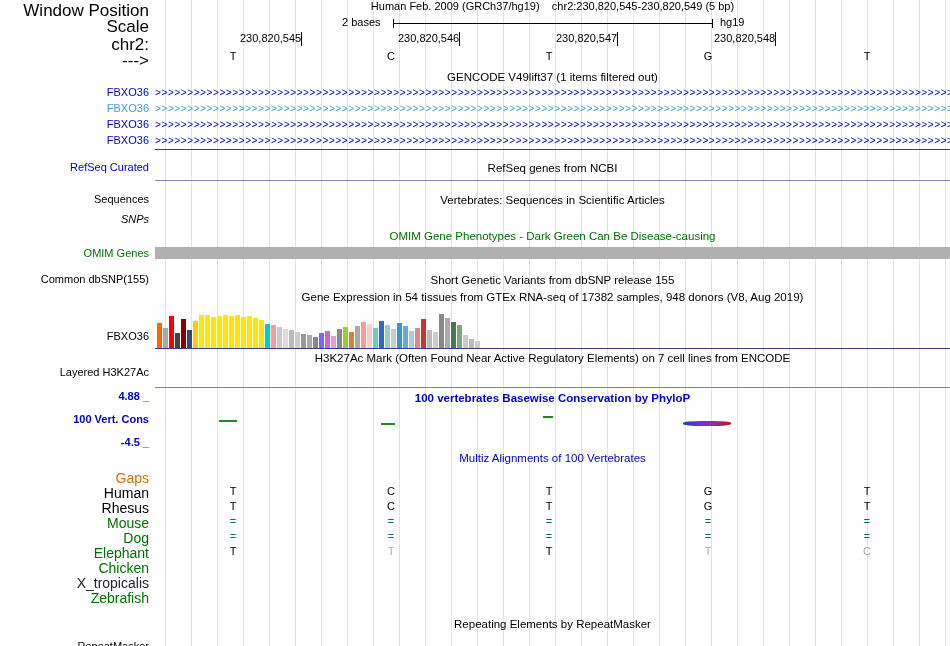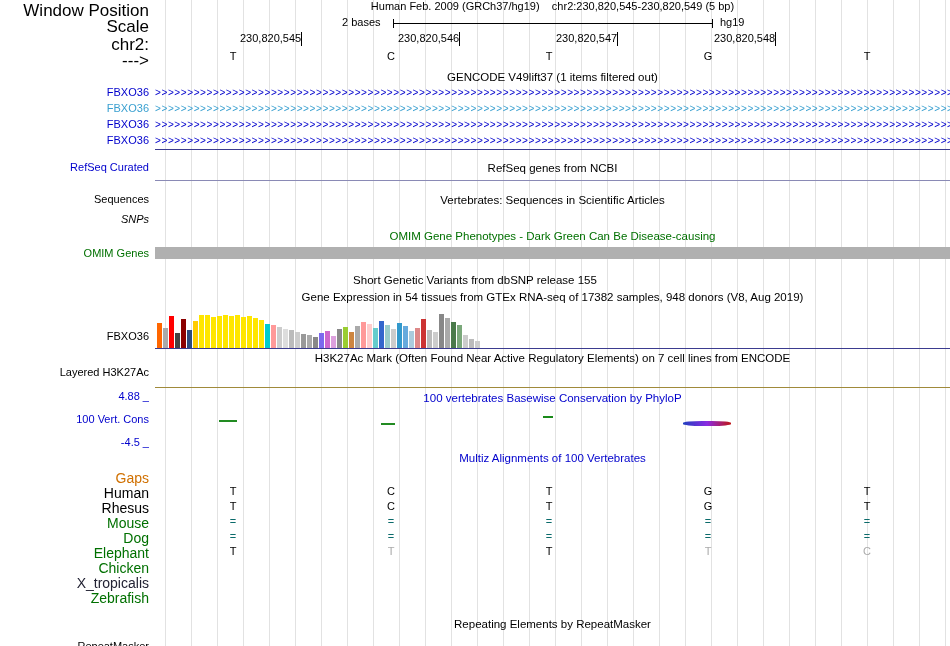--- a/index.html
+++ b/index.html
@@ -386,20 +386,21 @@
     </div>
 
     <div class="row" style="height:17px;">
       <div class="lbl green">OMIM Genes</div>
       <div class="trk" style="height:17px;">
         <div class="omim-bar"></div>
       </div>
     </div>
 
     <div class="row" style="height:26px;">
+      <div class="lbl" style="padding-top:9px;">Common dbSNP(155)</div>
       <div class="trk" style="height:26px;">
         <div class="center-title" style="padding-top:9px;">Short Genetic Variants from dbSNP release 155</div>
       </div>
     </div>
 
     <div class="row" style="height:18px;">
       <div class="lbl"></div>
       <div class="trk" style="height:18px;">
         <div class="center-title">Gene Expression in 54 tissues from GTEx RNA-seq of 17382 samples, 948 donors (V8, Aug 2019)</div>
       </div>
@@ -470,21 +471,21 @@
 
     <div class="row" style="height:38px;">
       <div class="lbl" style="padding-top:16px;">Layered H3K27Ac</div>
       <div class="trk" style="height:38px;">
         <div class="center-title" style="padding-top:1px;">H3K27Ac Mark (Often Found Near Active Regulatory Elements) on 7 cell lines from ENCODE</div>
       </div>
     </div>
 
     <div style="margin-left:155px; width:795px;" class="sep gold"></div>
 
-    <div class="row" style="height:62px;">
+    <div class="row" style="height:62px;font-weight:bold;">
       <div style="width:155px; min-width:155px; box-sizing:border-box; position:relative; height:62px;">
         <div class="blue" style="position:absolute; right:6px; top:2px; font-size:11px;">4.88 _</div>
         <div class="blue" style="position:absolute; right:6px; top:25px; font-size:11px;">100 Vert. Cons</div>
         <div class="blue" style="position:absolute; right:6px; top:48px; font-size:11px;">-4.5 _</div>
       </div>
       <div class="trk cons-area" style="height:62px;">
         <div class="center-title blue" style="padding-top:2px;">100 vertebrates Basewise Conservation by PhyloP</div>
         <div class="cons-line" style="left:64px; top:32px; width:18px;"></div>
         <div class="cons-line" style="left:226px; top:35px; width:14px;"></div>
         <div class="cons-line" style="left:388px; top:28px; width:10px; background:#1a8a1a;"></div>

